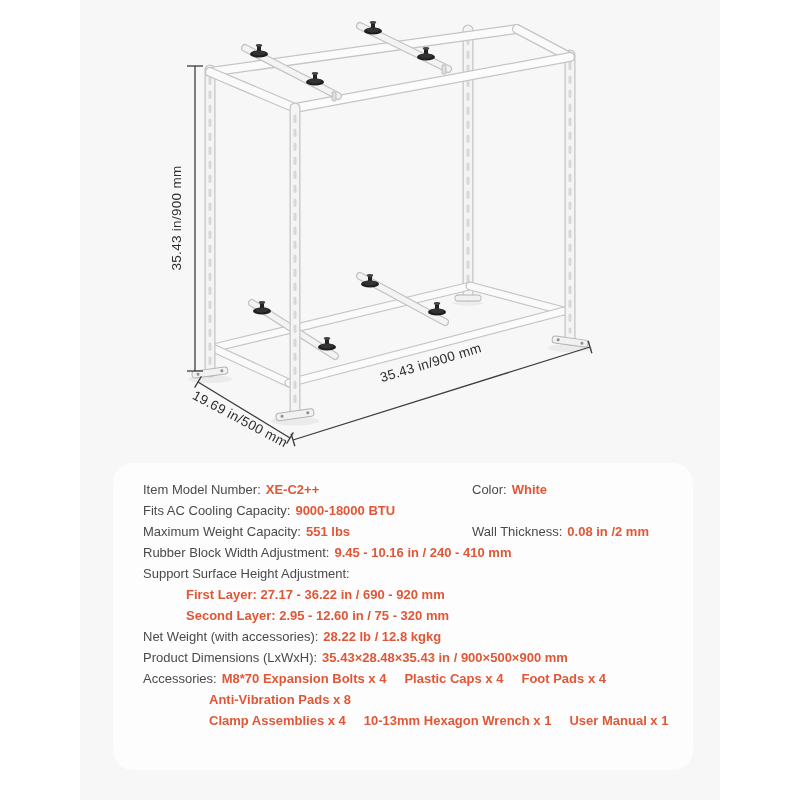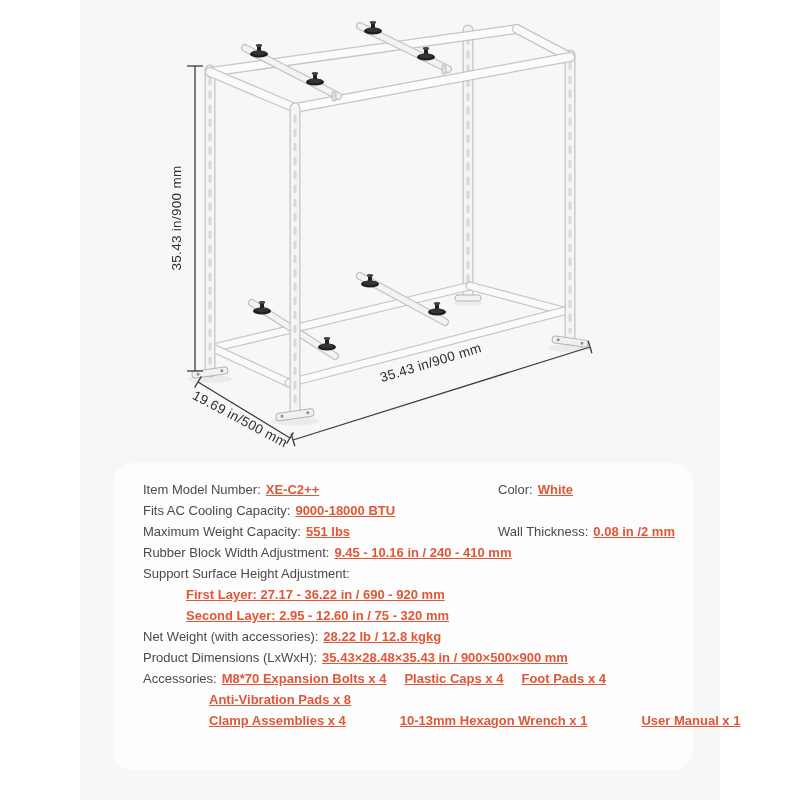--- a/index.html
+++ b/index.html
@@ -9,27 +9,27 @@
          background:var(--stage_bg,#f7f7f7);}
   .illustration{position:absolute;left:80px;top:0;width:640px;height:460px;}
   .dim-text{font-family:"Liberation Sans",sans-serif;font-size:13.5px;font-weight:500;
             fill:var(--dim_text,#2d2d2d);letter-spacing:.3px;}
   
   .spec-panel{position:absolute;left:113px;top:463px;width:580px;height:307px;
               background:var(--panel_bg,#fdfdfd);border-radius:20px;box-sizing:border-box;
               padding:16px 0 0 30px;font-size:13px;color:var(--label,#4a4a4a);}
   .row{position:relative;height:21px;line-height:21px;white-space:nowrap;}
   .lbl{color:var(--label,#4a4a4a);font-weight:400;}
-  .val{color:var(--accent,#e05737);font-weight:700;margin-left:5px;text-decoration:underline;}
+  .val{color:var(--accent,#e05737);font-weight:700;margin-left:5px;}
   .val.noml{margin-left:0;padding-left:43px;}
-  .rcol{position:absolute;left:355px;top:0;height:21px;line-height:21px;text-align:center;}
+  .rcol{position:absolute;left:329px;top:0;height:21px;line-height:21px;text-align:center;}
   .acc{display:flex;}
   .acc .val{margin-left:18px;}
   .acc .lbl + .val{margin-left:5px;}
-  .acc.indent{padding-left:66px;gap:36px;}
+  .acc.indent{padding-left:66px;}
   .acc.indent .val:first-child{margin-left:0;}
 </style>
 </head>
 <body>
 
 <div class="canvas">
   <div class="stage"></div>
 
   <svg class="illustration" viewBox="0 0 640 460">
     <g stroke-linecap="round">

